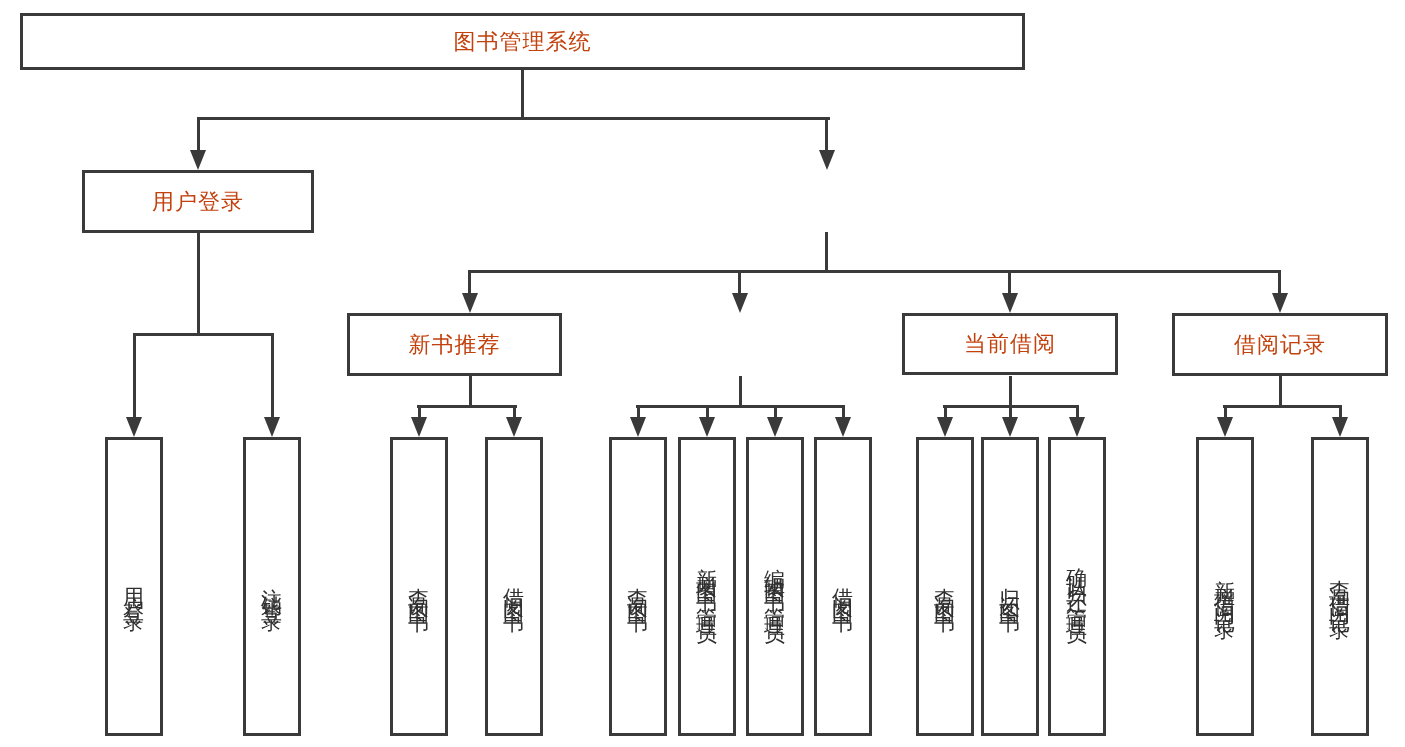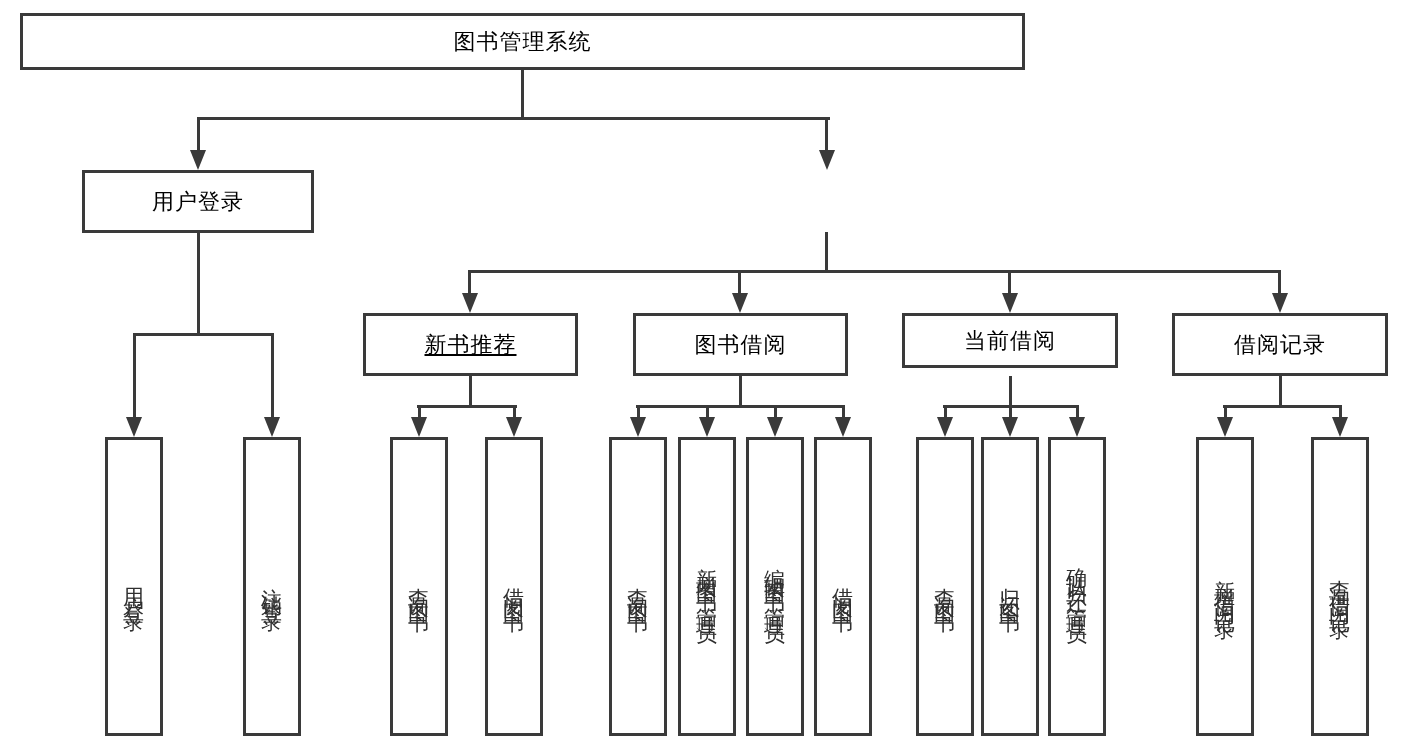--- a/index.html
+++ b/index.html
@@ -16,21 +16,21 @@
     overflow: hidden;
   }
   .box {
     position: absolute;
     box-sizing: border-box;
     border: 3px solid #3a3a3a;
     background: #ffffff;
     display: flex;
     align-items: center;
     justify-content: center;
-    color: #000000;
+    color: #c2410c;
     font-size: 22px;
     letter-spacing: 1px;
   }
   .leaf {
     position: absolute;
     box-sizing: border-box;
     border: 3px solid #3a3a3a;
     background: #ffffff;
     width: 58px;
     top: 437px;
@@ -104,27 +104,24 @@
   <div class="hline" style="left:469px; top:270px; width:811px;"></div>
   <div class="vline" style="left:468px; top:270px; height:25px;"></div>
   <div class="arrow" style="left:462px; top:293px;"></div>
   <div class="vline" style="left:738px; top:270px; height:25px;"></div>
   <div class="arrow" style="left:732px; top:293px;"></div>
   <div class="vline" style="left:1008px; top:270px; height:25px;"></div>
   <div class="arrow" style="left:1002px; top:293px;"></div>
   <div class="vline" style="left:1278px; top:270px; height:25px;"></div>
   <div class="arrow" style="left:1272px; top:293px;"></div>
 
-  <div class="box" style="left:363px; top:313px; width:215px; height:63px;text-decoration:underline;">
+  <div class="box" style="left:347px; top:313px; width:215px; height:63px;">
     <span>新书推荐</span>
   </div>
-  <div class="box" style="left:633px; top:313px; width:215px; height:63px;">
-    <span>图书借阅</span>
-  </div>
-  <div class="box" style="left:902px; top:313px; width:216px; height:55px;">
+  <div class="box" style="left:902px; top:313px; width:216px; height:62px;">
     <span>当前借阅</span>
   </div>
   <div class="box" style="left:1172px; top:313px; width:216px; height:63px;">
     <span>借阅记录</span>
   </div>
 
   <div class="vline" style="left:469px; top:376px; height:32px;"></div>
   <div class="hline" style="left:417px; top:405px; width:100px;"></div>
   <div class="vline" style="left:418px; top:405px; height:14px;"></div>
   <div class="arrow" style="left:411px; top:417px;"></div>

